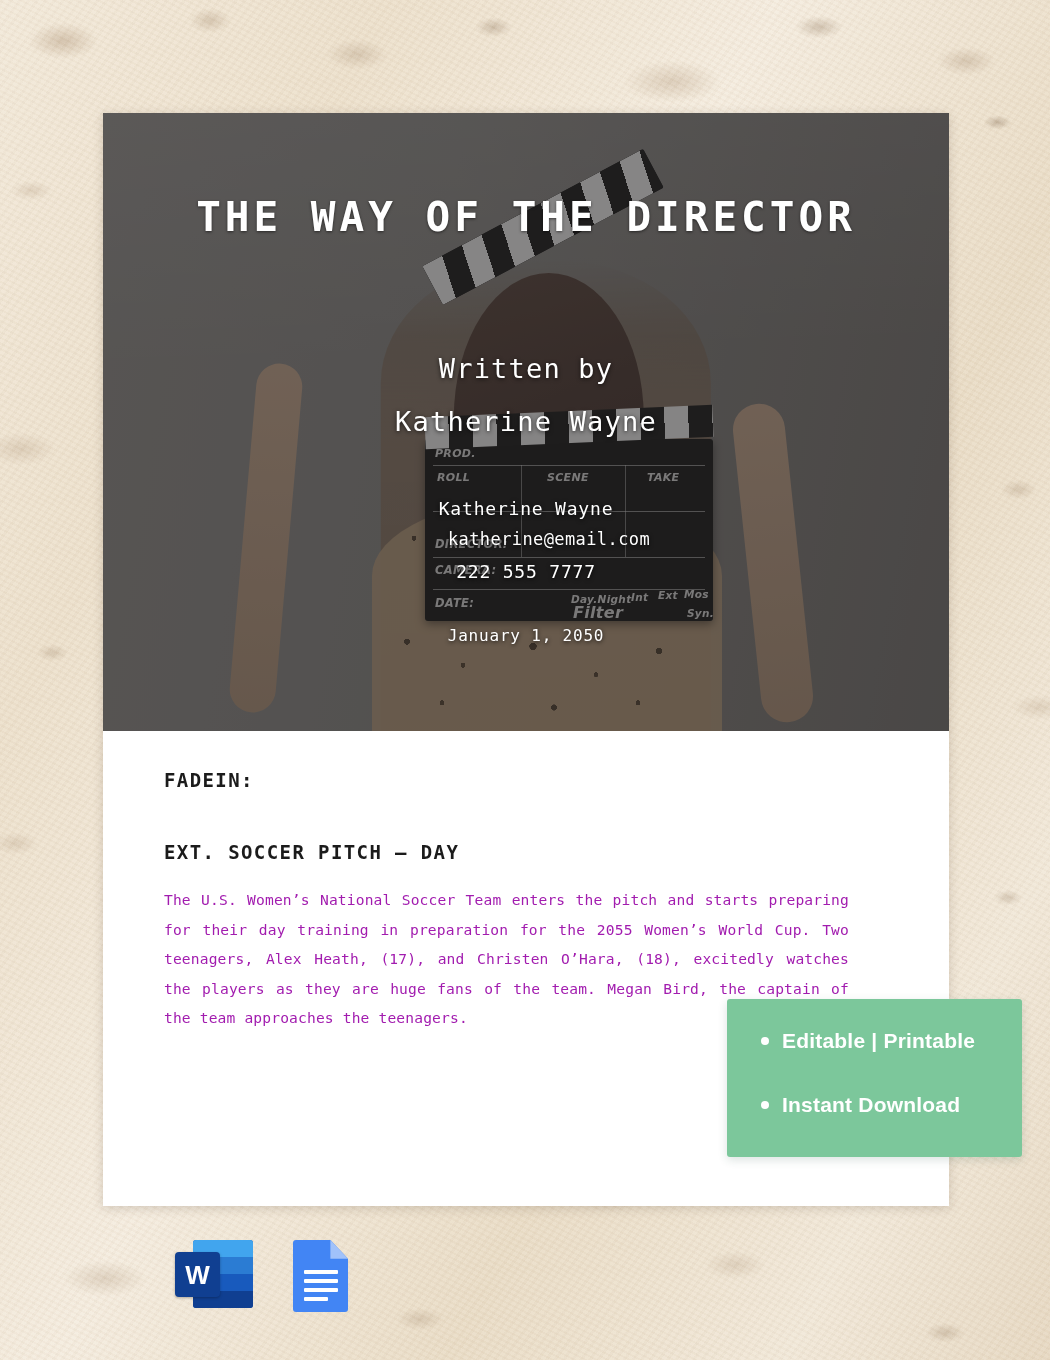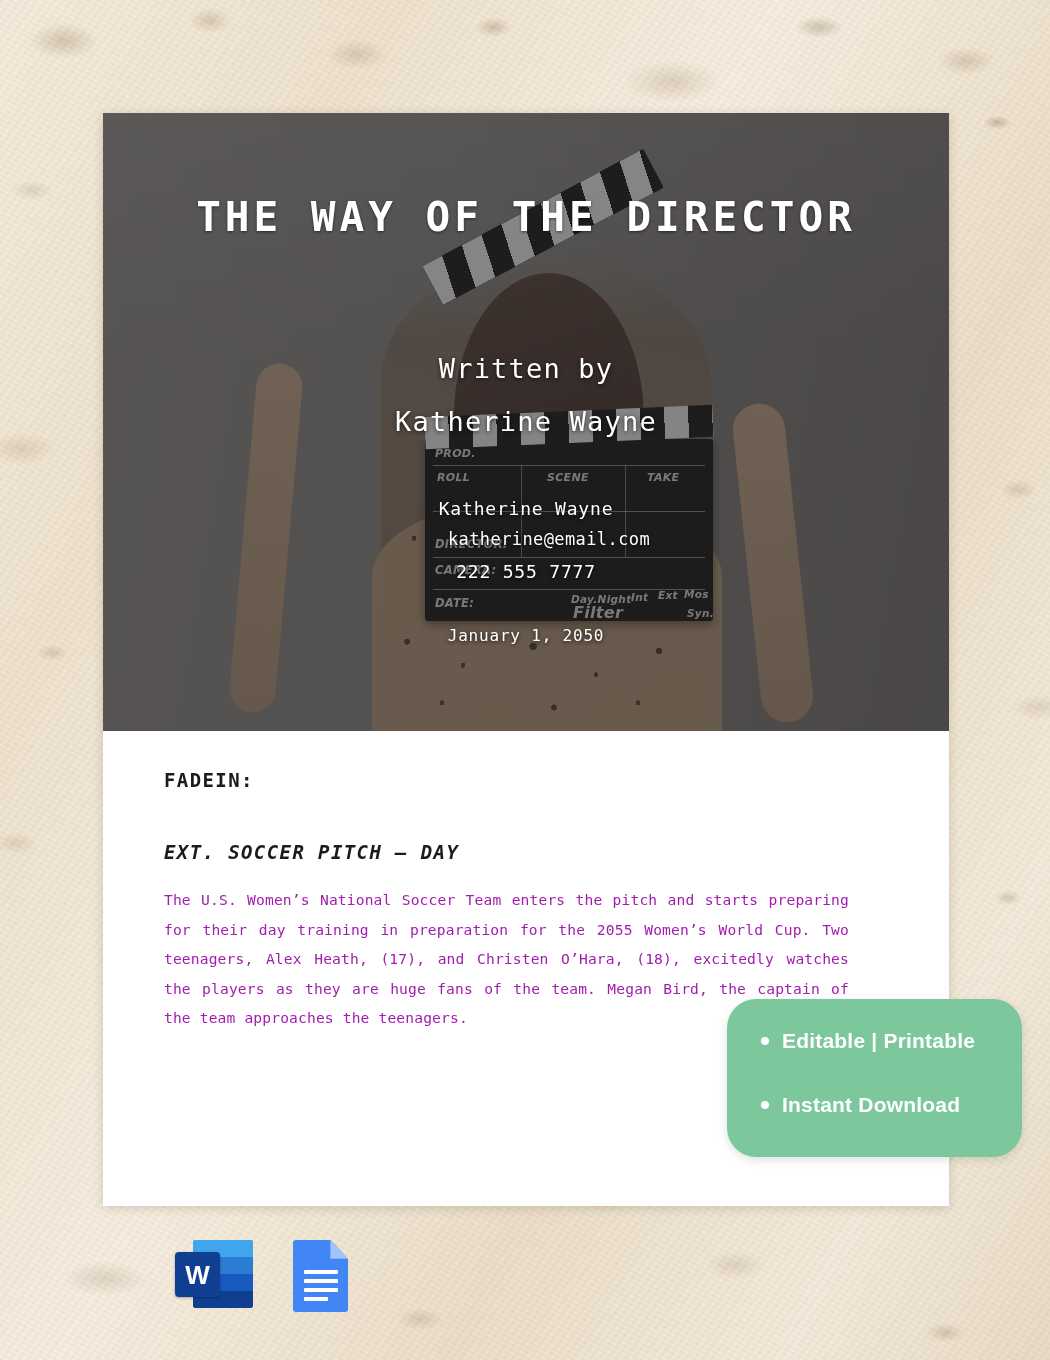--- a/index.html
+++ b/index.html
@@ -243,37 +243,36 @@
     font-size: 19px;
     font-weight: 700;
     letter-spacing: 1.4px;
     margin-bottom: 50px;
   }
   .slug-scene {
     font-size: 19px;
     font-weight: 700;
     letter-spacing: 1.4px;
     margin-bottom: 22px;
-    font-style: italic;
   }
   .action {
     font-size: 14.6px;
     line-height: 29.5px;
     letter-spacing: .15px;
     text-align: justify;
     color: #a21caf;
   }
 
   
   #promo {
     position: absolute;
     left: 727px; top: 999px;
     width: 295px; height: 158px;
     background: #7cc79b;
-    border-radius: 29px;
+    border-radius: 3px;
     box-shadow: 0 3px 10px rgba(40,80,60,.16);
     padding: 30px 0 4px 34px;
   }
   .promo-row {
     display: flex; align-items: center;
     color: #ffffff;
     font-family: "Liberation Sans", sans-serif;
     font-weight: 700;
     font-size: 21px;
     letter-spacing: .2px;

